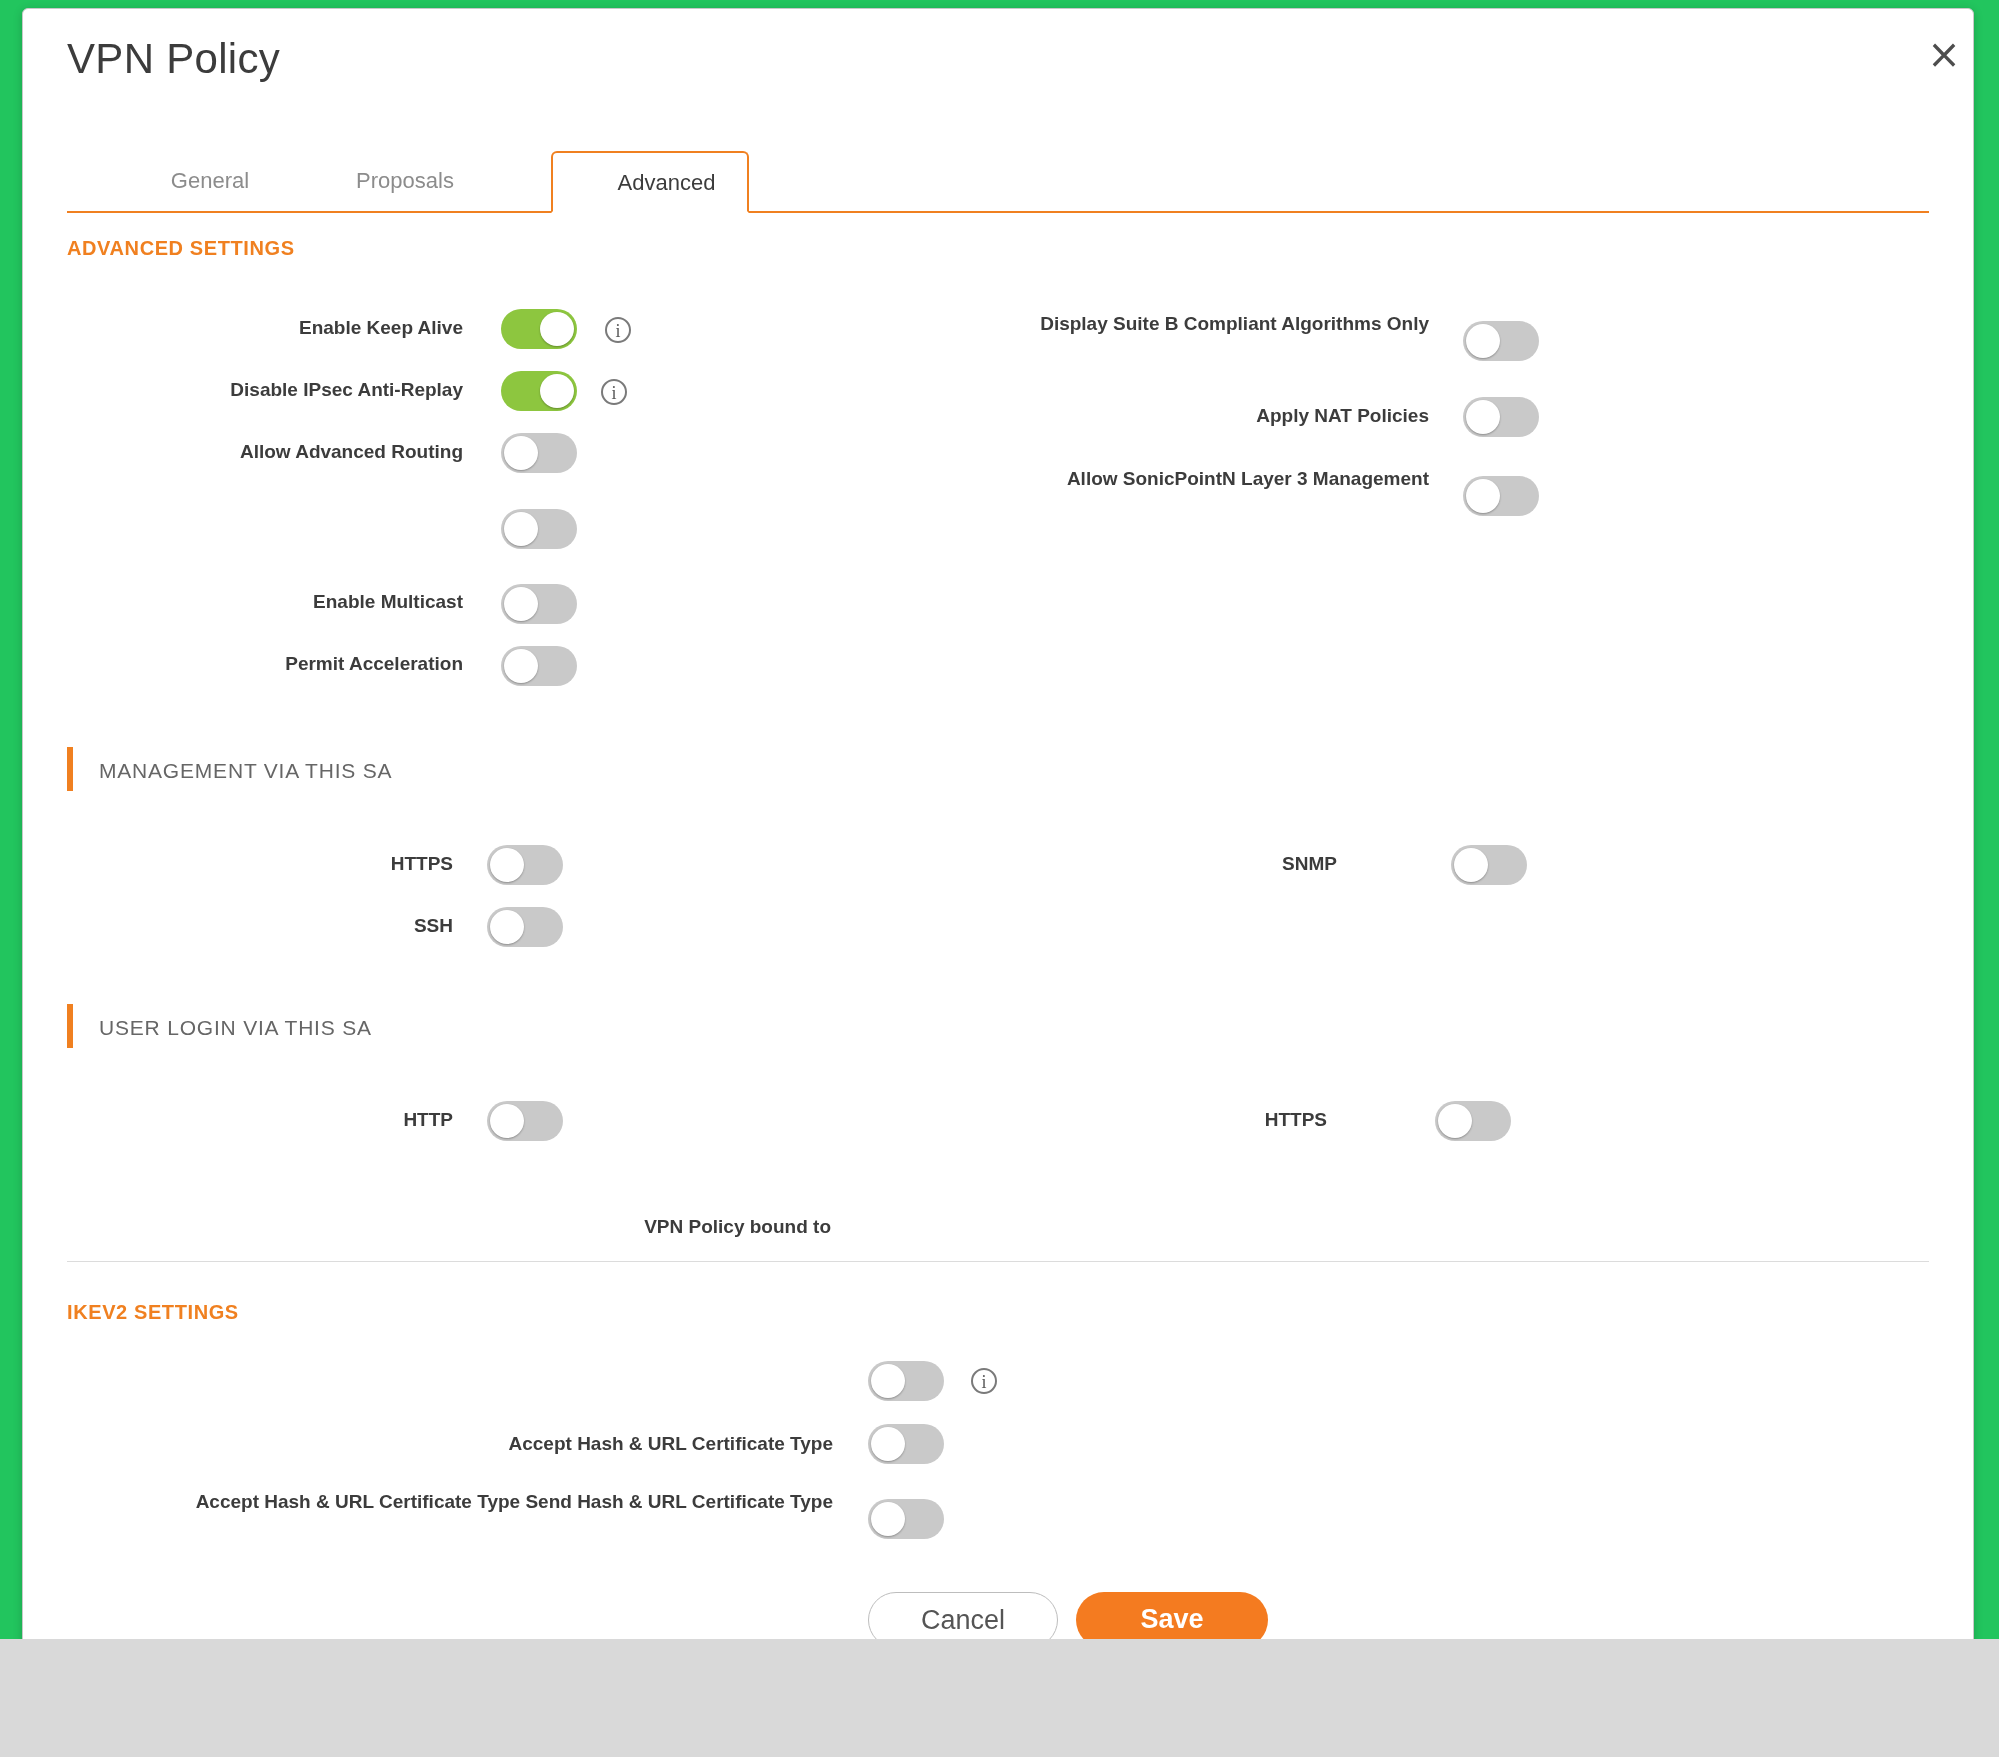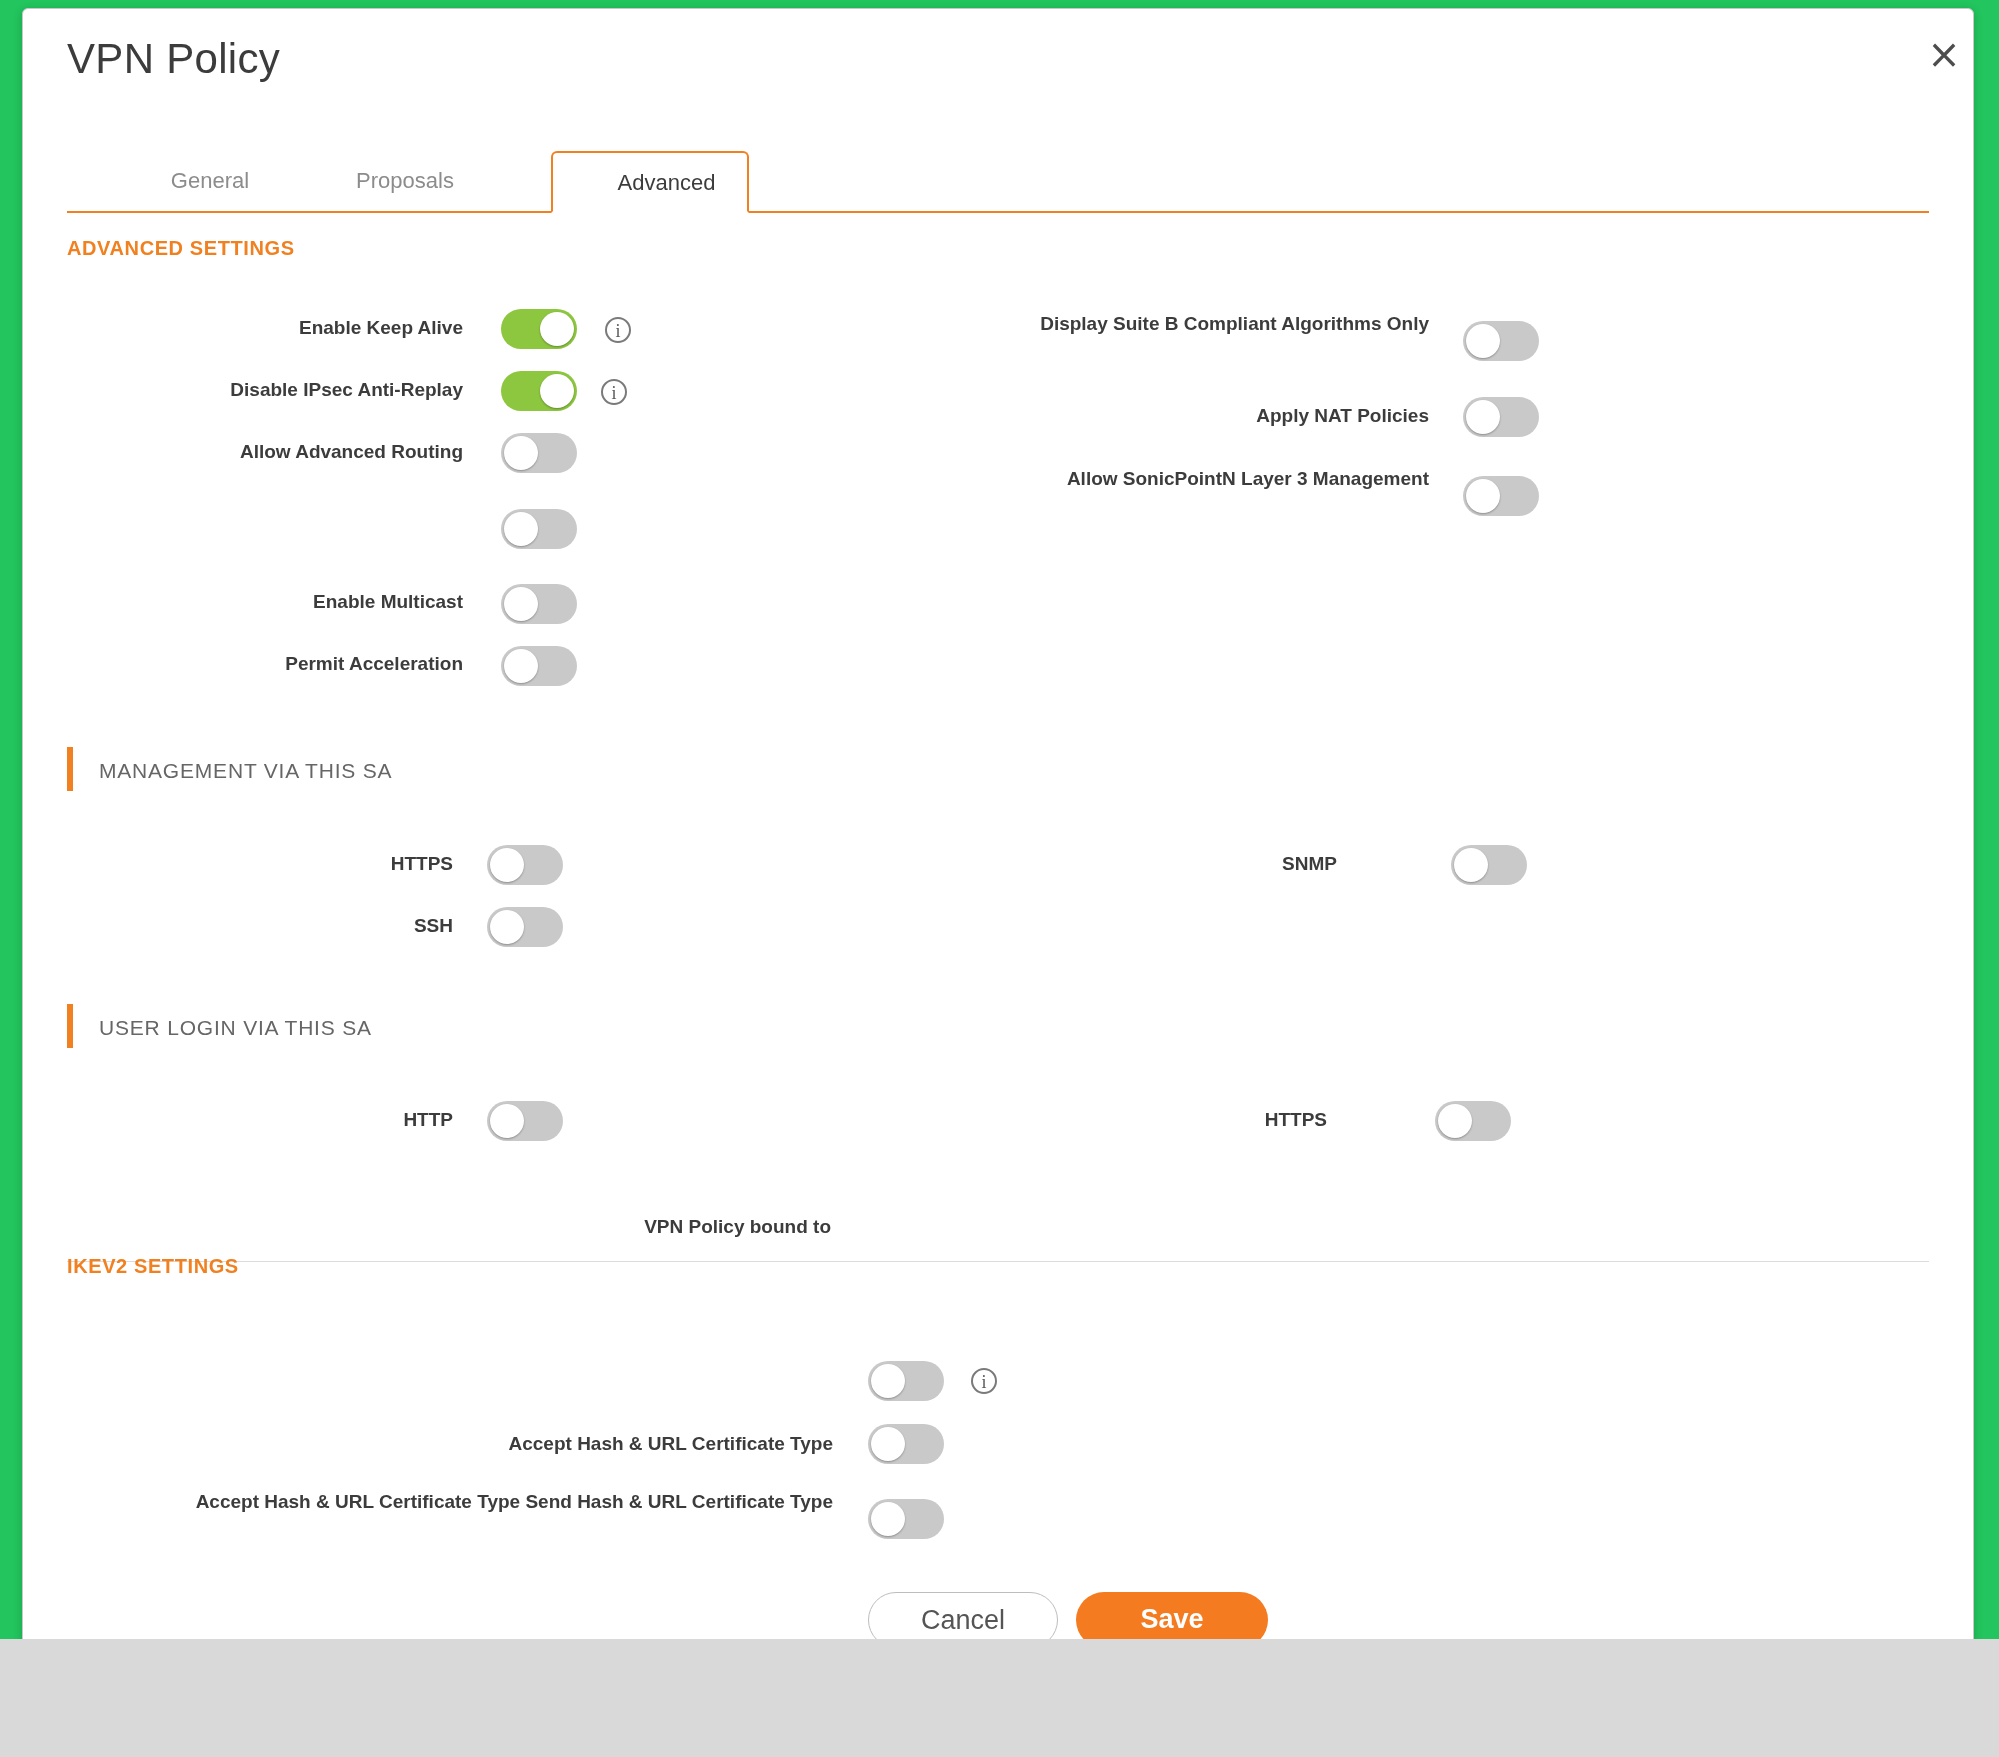--- a/index.html
+++ b/index.html
@@ -293,21 +293,21 @@
 
     <div class="lbl" style="left:1090px; top:1096px; width:214px;">HTTPS</div>
     <div class="toggle" style="left:1412px; top:1092px;">
         <span class="knob"></span>
       </div>
 
     <div class="lbl" style="left:400px; top:1166px; width:408px;margin-top:37px;">VPN Policy bound to</div>
 
     <div class="hr" style="left:44px; top:1252px; width:1862px;"></div>
 
-    <div class="section-head" style="left:44px; top:1246px;">IKEV2 SETTINGS</div>
+    <div class="section-head" style="left:44px; top:1292px;">IKEV2 SETTINGS</div>
 
     <div class="toggle" style="left:845px; top:1352px;">
         <span class="knob"></span>
       </div>
     <div class="info-icon" style="left:948px; top:1359px;">i</div>
 
     <div class="lbl" style="left:60px; top:1420px; width:750px;">Accept Hash &amp; URL Certificate Type</div>
     <div class="toggle" style="left:845px; top:1415px;">
         <span class="knob"></span>
       </div>

